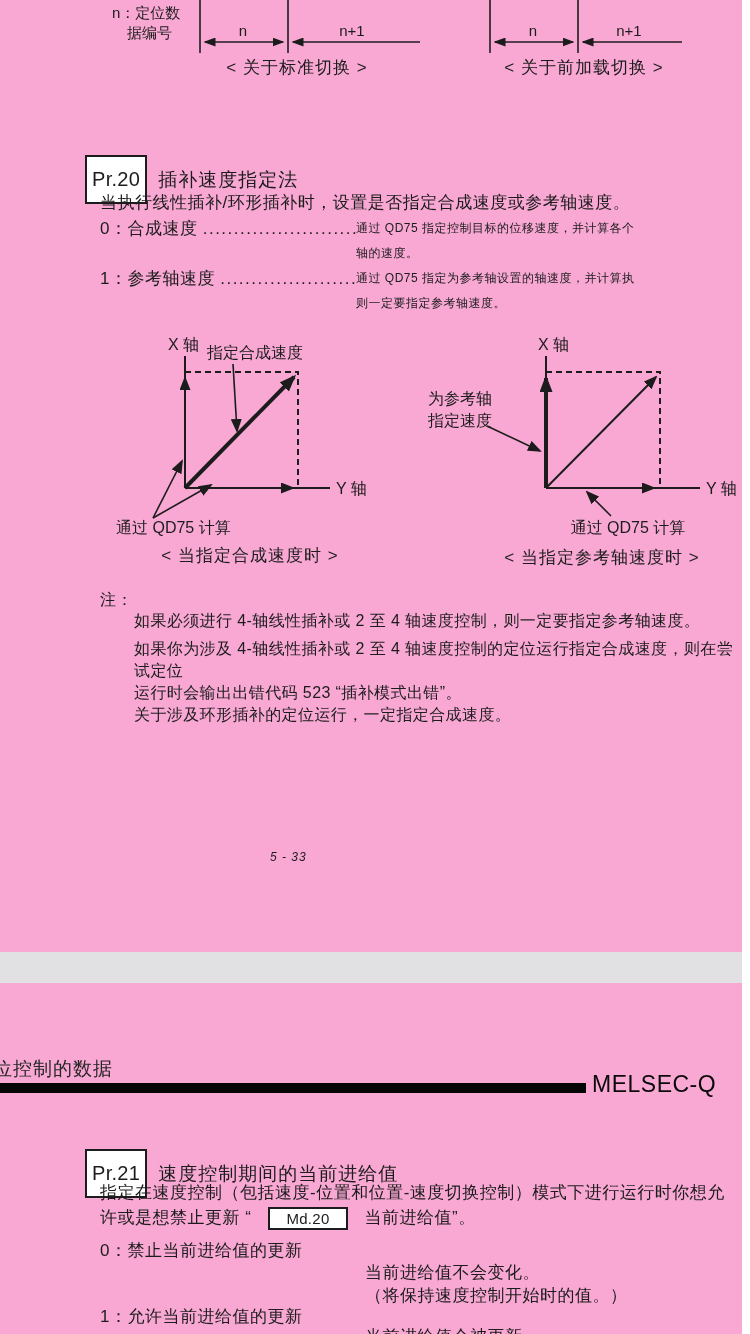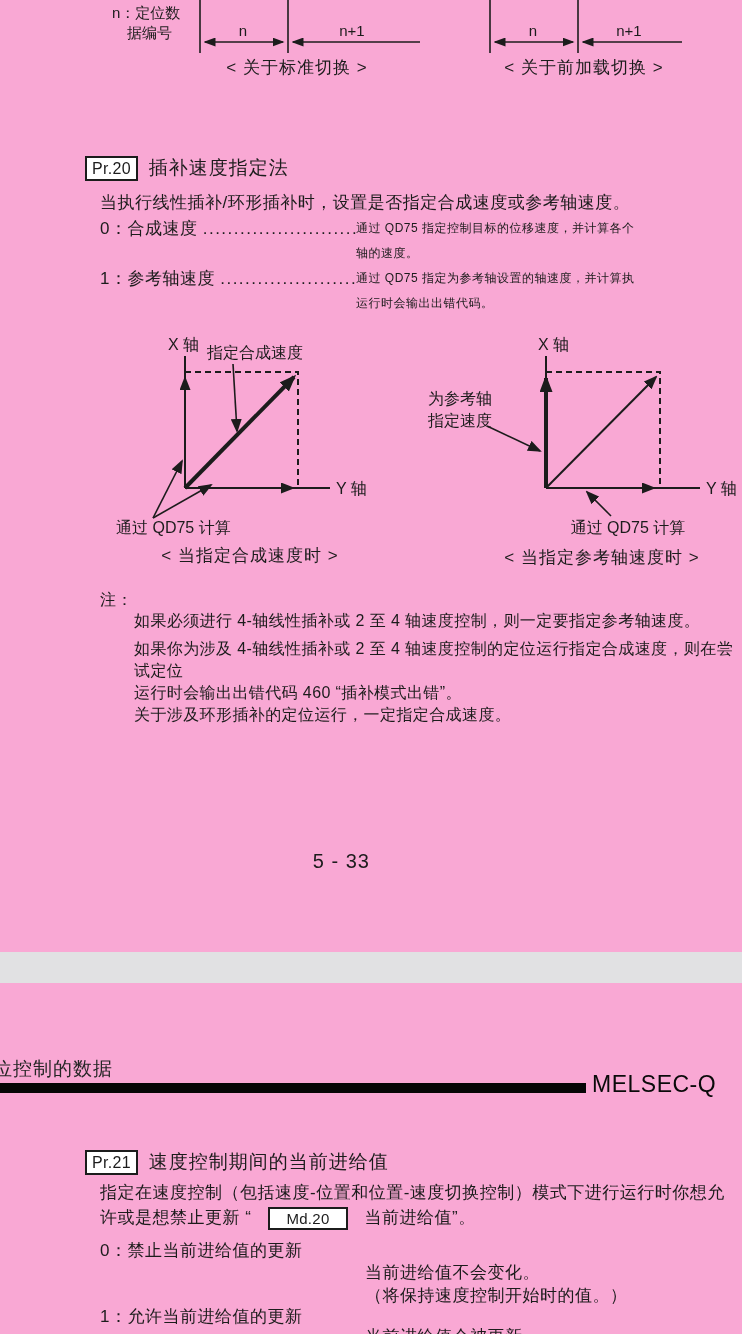--- a/index.html
+++ b/index.html
@@ -8,41 +8,41 @@
     font-family:"Liberation Sans","DejaVu Sans",sans-serif;
     color:#1c1c1c;
   }
   .page{position:relative;width:742px;height:1334px;overflow:hidden;background:#f9a8d4;}
   .abs{position:absolute;}
   svg text{font-family:"Liberation Sans","DejaVu Sans",sans-serif;fill:#1c1c1c;}
 
   
   .sec-head{position:absolute;display:flex;align-items:center;gap:11px;}
   .tag-box{
-    display:inline-block;border:2px solid #1c1c1c;padding:0px 5px;
-    font-size:16px;line-height:21px;font-weight:500;letter-spacing:.3px;background:#fff;
+    display:inline-block;border:2px solid #1c1c1c;padding:12px 5px;
+    font-size:20px;line-height:21px;font-weight:500;letter-spacing:.3px;background:#fff;
   }
   .tag-box.small{font-size:15px;line-height:19px;border-width:2px;padding:0 16px;}
   .sec-title{font-size:19px;letter-spacing:1px;}
 
   .body-text{font-size:17px;line-height:24px;letter-spacing:.5px;}
 
   .opt-block{position:absolute;left:100px;top:216px;width:640px;}
   .opt-row{display:flex;align-items:flex-start;}
   .opt-label{width:256px;white-space:nowrap;overflow:hidden;font-size:17px;line-height:25px;letter-spacing:.5px;}
   .opt-dots{letter-spacing:1.5px;}
   .opt-desc{width:384px;font-size:12px;line-height:25px;letter-spacing:.5px;}
 
   .note-block{position:absolute;left:100px;top:589px;display:flex;}
   .note-label{width:34px;font-size:16px;line-height:22px;letter-spacing:.5px;flex:none;}
   .note-lines{width:600px;font-size:16px;line-height:22px;letter-spacing:.4px;}
   .note-lines .nl1{margin-bottom:6px;margin-top:21px;}
 
-  .page-number{position:absolute;left:270px;top:850px;width:100px;text-align:right;
-    font-size:20px;letter-spacing:1px;}
+  .page-number{position:absolute;left:270px;top:850px;width:100px;text-align:left;
+    font-size:12px;letter-spacing:1px;font-style:italic;}
 
   .gray-band{position:absolute;left:0;top:952px;width:750px;height:31px;background:#e1e1e3;}
 
   .hdr-title{position:absolute;left:-7px;top:1056px;font-size:19px;letter-spacing:1px;color:#262626;}
   .hdr-bar{position:absolute;left:0;top:1083px;width:586px;height:10px;background:#060606;}
   .hdr-brand{position:absolute;left:592px;top:1071px;font-size:23px;letter-spacing:.5px;color:#0a0a0a;}
 
   .p2-line{position:absolute;font-size:17px;letter-spacing:.5px;line-height:24px;white-space:nowrap;}
   .inline-tagline{display:flex;align-items:center;gap:6px;}
 </style>
@@ -102,21 +102,21 @@
         <div>轴的速度。</div>
       </div>
     </div>
     <div class="opt-row">
       <div class="opt-label">
         <span>1：参考轴速度</span>
         <span class="opt-dots">..........................</span>
       </div>
       <div class="opt-desc">
         <div>通过 QD75 指定为参考轴设置的轴速度，并计算执</div>
-        <div>运行时会输出出错代码。</div>
+        <div>则一定要指定参考轴速度。</div>
       </div>
     </div>
   </div>
 
   <svg class="abs" style="left:0;top:320px" width="750" height="252" viewBox="0 0 750 252">
     <defs>
       <marker id="f-ah" viewBox="0 0 14 11" refX="12" refY="5.5" markerWidth="14" markerHeight="11" markerUnits="userSpaceOnUse" orient="auto-start-reverse">
         <path d="M0,0 L14,5.5 L0,11 z" fill="#1c1c1c"></path>
       </marker>
       <marker id="f-ahb" viewBox="0 0 17 13" refX="14" refY="6.5" markerWidth="17" markerHeight="13" markerUnits="userSpaceOnUse" orient="auto-start-reverse">
@@ -157,21 +157,21 @@
       <line x1="611" y1="196" x2="587" y2="172" stroke="#1c1c1c" stroke-width="1.6" marker-end="url(#f-ah)"></line>
       <text x="602" y="243" font-size="17" text-anchor="middle" letter-spacing="1">&lt; 当指定参考轴速度时  &gt;</text>
     </g>
   </svg>
 
   <div class="note-block">
     <div class="note-label">注：</div>
     <div class="note-lines">
       <div class="nl1">如果必须进行 4-轴线性插补或 2 至 4 轴速度控制，则一定要指定参考轴速度。</div>
       <div>如果你为涉及 4-轴线性插补或 2 至 4 轴速度控制的定位运行指定合成速度，则在尝试定位</div>
-      <div>运行时会输出出错代码 460 “插补模式出错”。</div>
+      <div>运行时会输出出错代码 523 “插补模式出错”。</div>
       <div>关于涉及环形插补的定位运行，一定指定合成速度。</div>
     </div>
   </div>
 
   <div class="page-number">5 - 33</div>
 
   <div class="gray-band"></div>
 
   <div class="hdr-title">位控制的数据</div>
   <div class="hdr-bar"></div>

